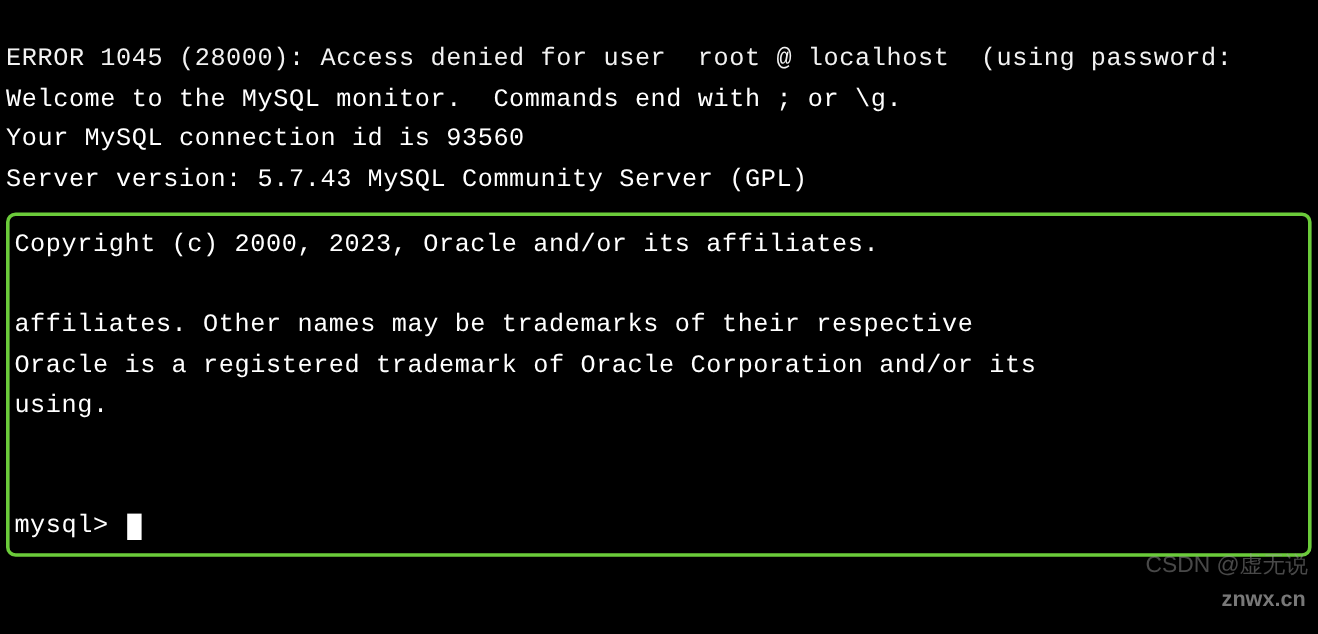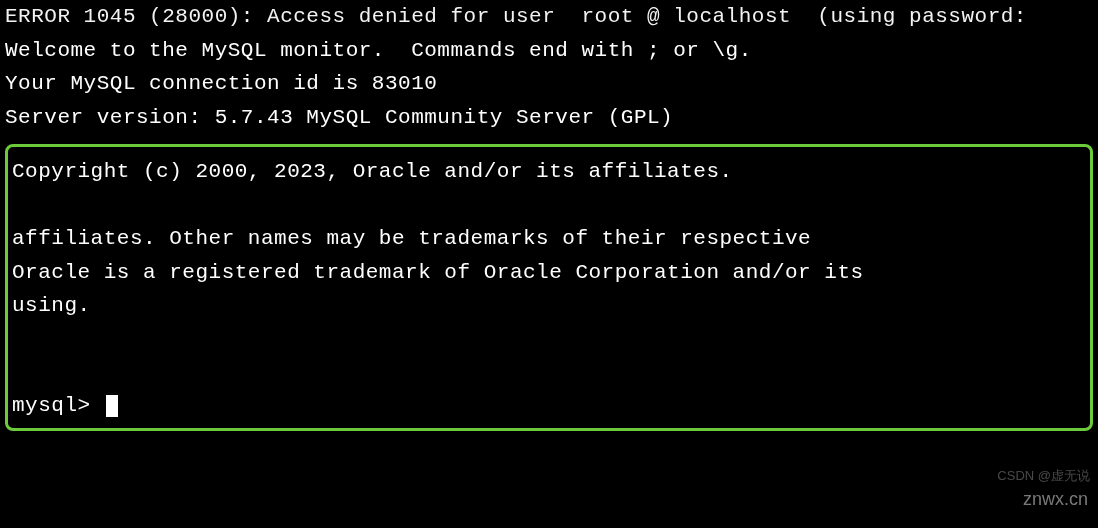--- a/index.html
+++ b/index.html
@@ -23,20 +23,21 @@
     }
     .line {
       white-space: pre;
       letter-spacing: 0.5px;
     }
     .cutoff-top {
       opacity: 0.95;
       white-space: pre;
       letter-spacing: 0.5px;
       overflow: hidden;
+      margin-top: 33px;
     }
     .redacted-block {
       display: inline-block;
       background-color: #ffffff;
       width: 20px;
       height: 18px;
       vertical-align: text-bottom;
       margin: 0 6px 0 0;
     }
     .highlight-box {
@@ -57,40 +58,40 @@
       margin-left: 2px;
     }
     .watermark {
       position: absolute;
       bottom: 14px;
       right: 10px;
       font-size: 18px;
       color: rgba(200, 200, 200, 0.6);
       font-family: Arial, sans-serif;
       letter-spacing: 0;
-      font-weight: normal;
+      font-weight: bold;
     }
     .watermark2 {
       position: absolute;
       bottom: 41px;
       right: 8px;
-      font-size: 13px;
+      font-size: 19px;
       color: rgba(160, 160, 160, 0.45);
       font-family: Arial, sans-serif;
       letter-spacing: 0;
       text-align: center;
     }
   </style>
 </head>
 <body>
 
 <div class="terminal">
   <div class="cutoff-top">ERROR 1045 (28000): Access denied for user  root @ localhost  (using password:</div>
   <div class="line">Welcome to the MySQL monitor.  Commands end with ; or \g.</div>
-  <div class="line">Your MySQL connection id is 83010</div>
+  <div class="line">Your MySQL connection id is 93560</div>
   <div class="line">Server version: 5.7.43 MySQL Community Server (GPL)</div>
 
   <div class="highlight-box">
     <div class="line">Copyright (c) 2000, 2023, Oracle and/or its affiliates.</div>
     <div class="blank-line"></div>
     <div class="line">affiliates. Other names may be trademarks of their respective</div>
     <div class="line">Oracle is a registered trademark of Oracle Corporation and/or its</div>
     <div class="line">using.</div>
     <div class="blank-line"></div>
     <div class="blank-line"></div>

